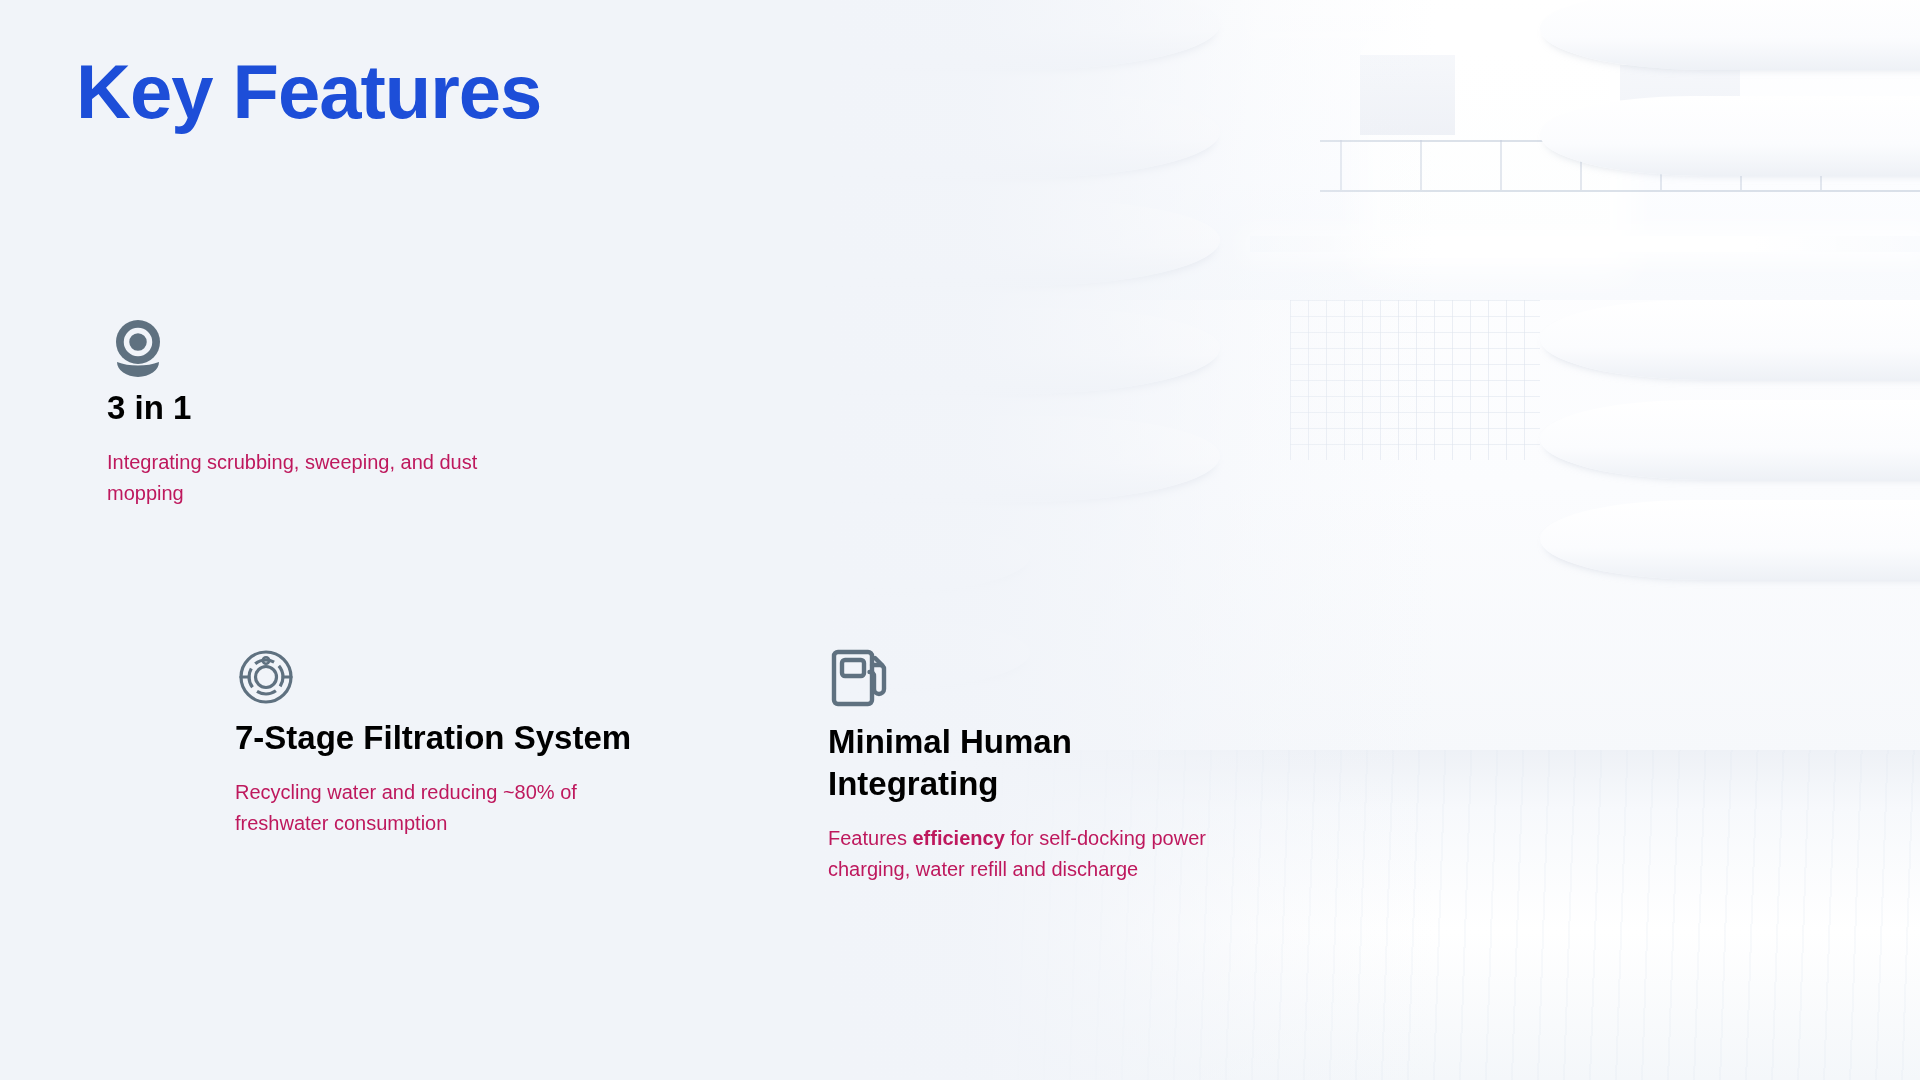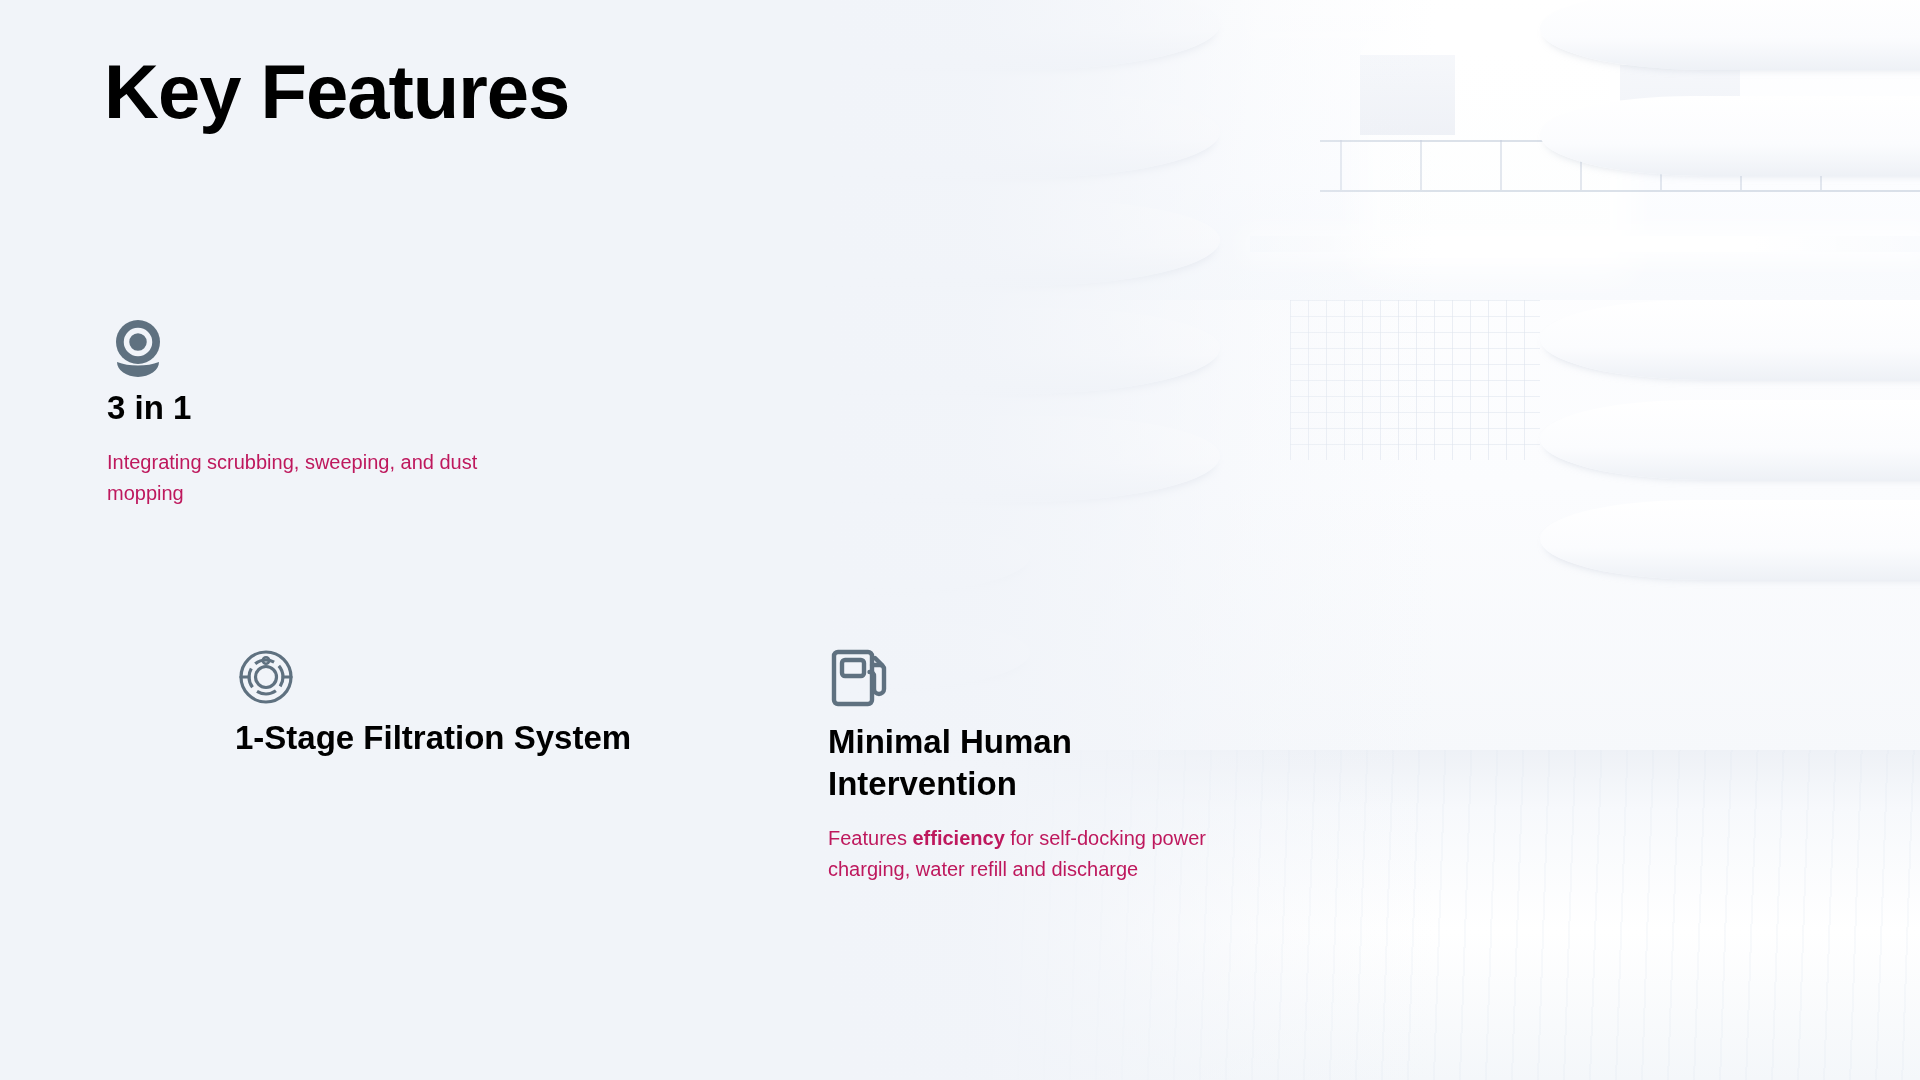--- a/index.html
+++ b/index.html
@@ -103,23 +103,22 @@
   }
   
   .photo-fade {
     position: absolute; inset: 0;
     background: linear-gradient(90deg, #f1f4f9 0%, rgba(241,244,249,.97) 14%, rgba(241,244,249,.72) 26%, rgba(241,244,249,.30) 40%, rgba(241,244,249,0) 56%);
   }
 
   
   .title {
     position: absolute; left: 76px; top: 48px;
-    font-size: 76px; font-weight: bold; color: #000000;
+    font-size: 76px; font-weight: bold; color: #1d4ed8;
     letter-spacing: -1px;
-    margin-left: 28px;
   }
 
   .feature { position: absolute; }
   .feature .f-icon { display: block; margin-bottom: 10px; }
   .feature h3 {
     font-size: 33px; font-weight: bold; color: #000000;
     line-height: 1.28; margin: 8px 0 18px 0;
   }
   .feature p {
     font-size: 20px; color: #be185d; line-height: 1.54; margin: 0;
@@ -193,29 +192,30 @@
 
 
   <div class="feature" id="feature-2">
     <svg class="f-icon" width="62" height="62" viewBox="0 0 62 62">
       <circle cx="31" cy="32" r="25" fill="none" stroke="#5f7180" stroke-width="3.2"></circle>
       <circle cx="31" cy="32" r="17" fill="none" stroke="#5f7180" stroke-width="3.2" stroke-dasharray="20 6" stroke-dashoffset="10"></circle>
       <circle cx="31" cy="32" r="10.5" fill="none" stroke="#5f7180" stroke-width="3.2"></circle>
       <circle cx="31" cy="15.5" r="3.2" fill="none" stroke="#5f7180" stroke-width="2.6"></circle>
       <path d="M6 32 h8 M48 32 h8" stroke="#5f7180" stroke-width="3.2" stroke-linecap="round"></path>
     </svg>
-    <h3>1-Stage Filtration System</h3>
+    <h3>7-Stage Filtration System</h3>
+    <p>Recycling water and reducing ~80% of freshwater consumption</p>
   </div>
 
   <div class="feature" id="feature-3">
     <svg class="f-icon" width="66" height="66" viewBox="0 0 66 66">
       <rect x="6" y="7" width="38" height="52" rx="4" fill="none" stroke="#5f7180" stroke-width="4.4"></rect>
       <rect x="14" y="15" width="22" height="16" rx="3" fill="none" stroke="#5f7180" stroke-width="4.4"></rect>
       <path d="M44 20 h8 a4 4 0 0 1 4 4 v20 a5 5 0 0 1 -10 0 V31 a4 4 0 0 0 -4 -4 h-0.5" fill="none" stroke="#5f7180" stroke-width="4.4" stroke-linecap="round" stroke-linejoin="round"></path>
       <path d="M47 13 l7 7" stroke="#5f7180" stroke-width="4.4" stroke-linecap="round"></path>
     </svg>
-    <h3>Minimal Human Intervention</h3>
+    <h3>Minimal Human Integrating</h3>
     <p>
       <span>Features </span><b>efficiency</b><span> for self-docking power charging, water refill and discharge</span>
     </p>
   </div>
 
 </div>
 
 </body></html>

